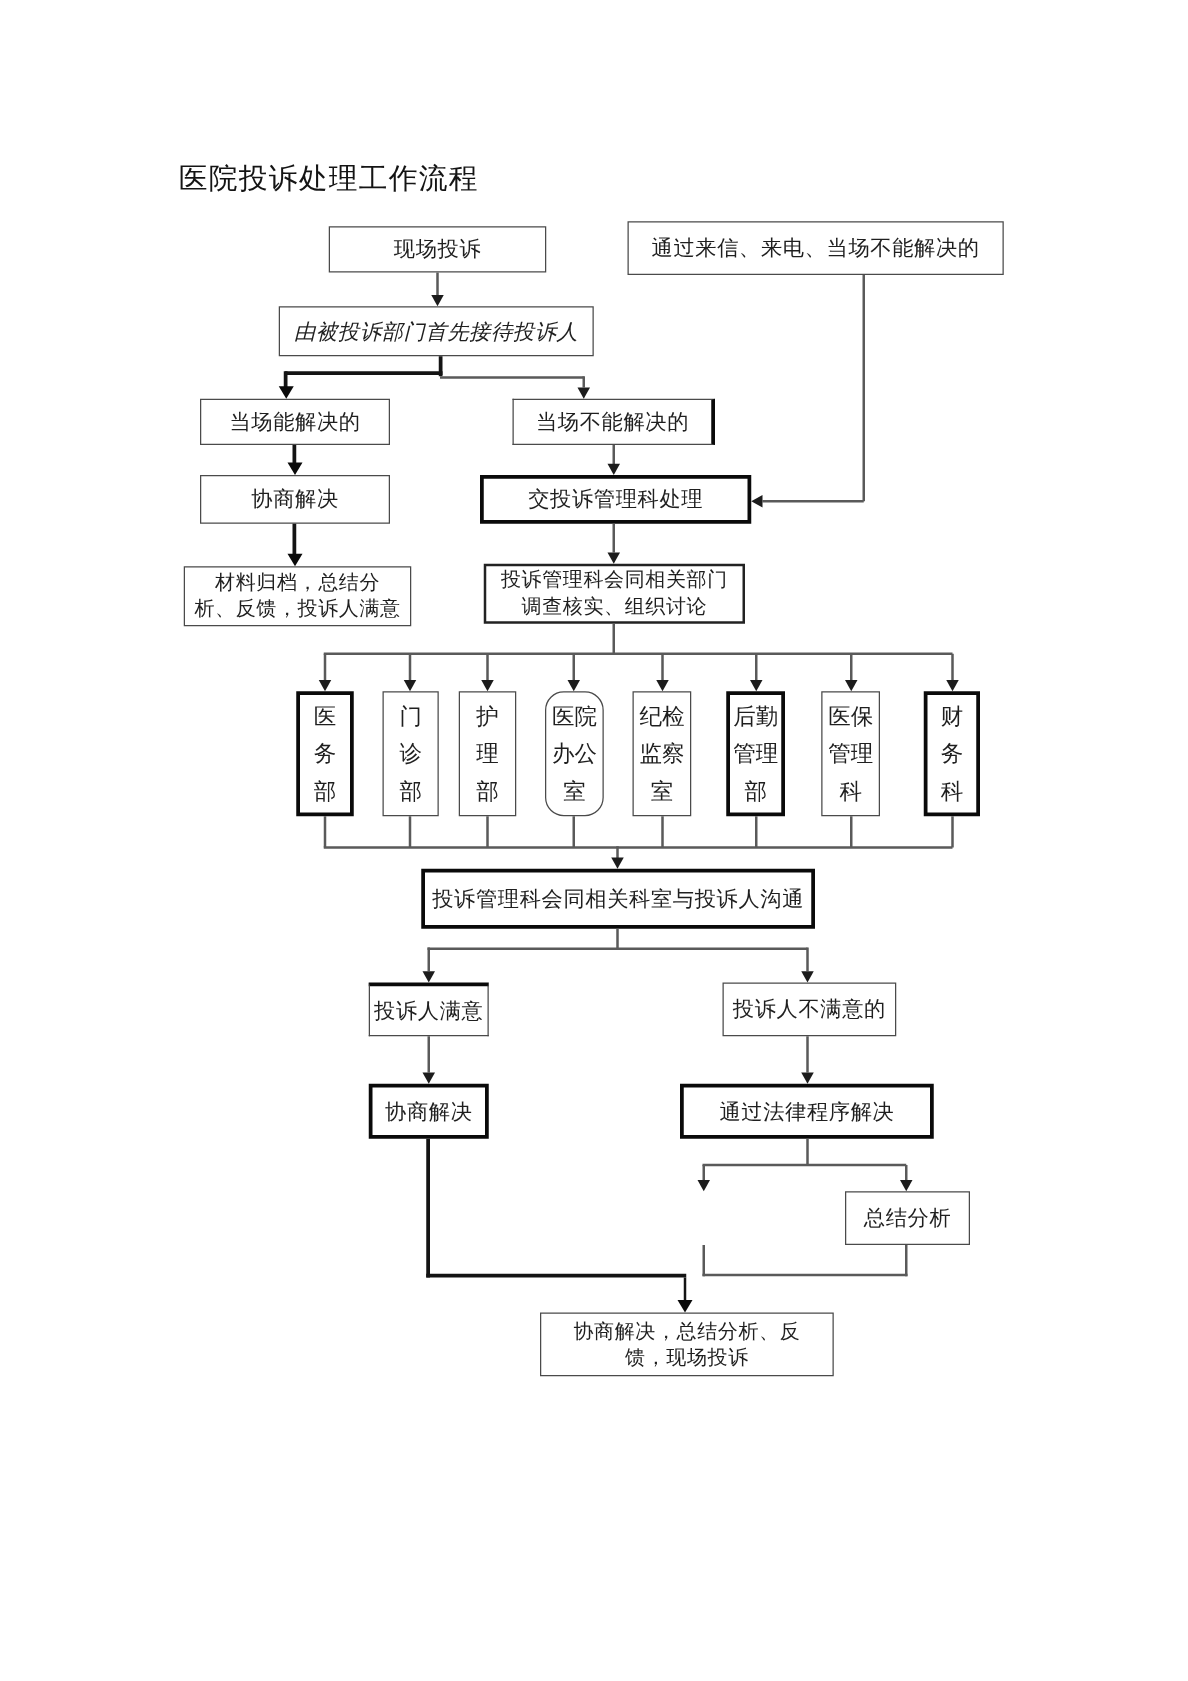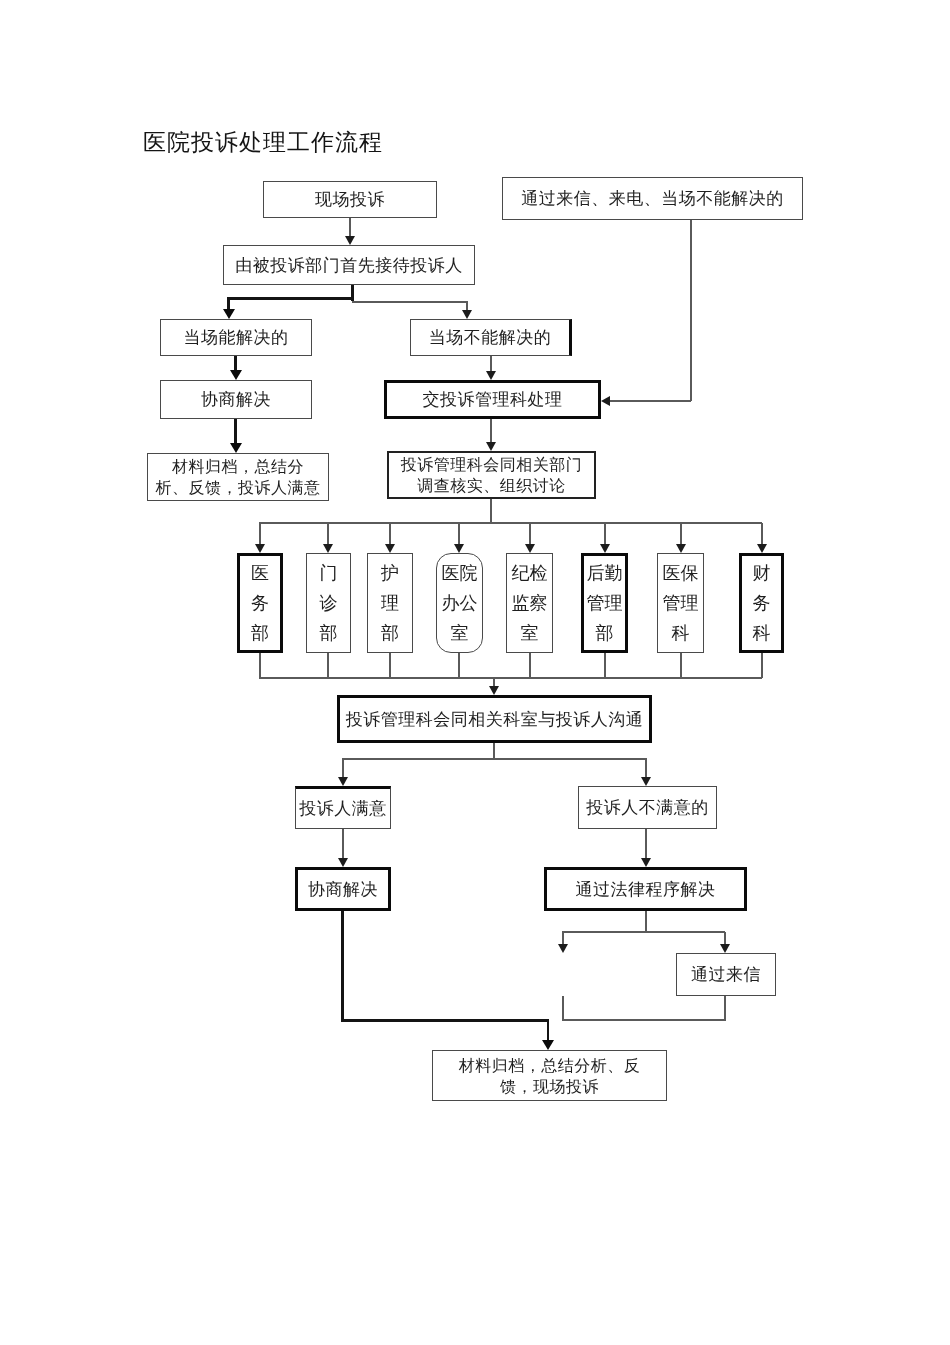--- a/index.html
+++ b/index.html
@@ -25,21 +25,21 @@
 </head>
 <body>
 
 <div id="page">
 
   <div class="title" style="left:143px;top:127px;text-align:center;">医院投诉处理工作流程</div>
 
   <div class="box" style="left:263px;top:181px;width:174px;height:37px;">现场投诉</div>
   <div class="box" style="left:502px;top:177px;width:301px;height:43px;">通过来信、来电、当场不能解决的</div>
 
-  <div class="box" style="left:223px;top:245px;width:252px;height:40px;">由被投诉部门首先接待投诉人</div>
+  <div class="box" style="left:223px;top:245px;width:252px;height:40px;font-style:italic;">由被投诉部门首先接待投诉人</div>
 
   <div class="box" style="left:160px;top:319px;width:152px;height:37px;">当场能解决的</div>
   <div class="box" style="left:410px;top:319px;width:162px;height:37px;border-right:3px solid #0a0a0a;">当场不能解决的</div>
 
   <div class="box" style="left:160px;top:380px;width:152px;height:39px;">协商解决</div>
   <div class="box bold" style="left:384px;top:380px;width:217px;height:39px;">交投诉管理科处理</div>
 
   <div class="box small multiline" style="left:147px;top:453px;width:182px;height:48px;">
       <div>材料归档，总结分</div>
       <div>析、反馈，投诉人满意</div>
@@ -91,24 +91,24 @@
     </div>
 
   <div class="box bold" style="left:337px;top:695px;width:315px;height:48px;">投诉管理科会同相关科室与投诉人沟通</div>
 
   <div class="box" style="left:295px;top:786px;width:96px;height:43px;border-top:3px solid #0a0a0a;">投诉人满意</div>
   <div class="box" style="left:578px;top:786px;width:139px;height:43px;">投诉人不满意的</div>
 
   <div class="box bold" style="left:295px;top:867px;width:96px;height:44px;">协商解决</div>
   <div class="box bold" style="left:544px;top:867px;width:203px;height:44px;">通过法律程序解决</div>
 
-  <div class="box" style="left:676px;top:953px;width:100px;height:43px;">通过来信</div>
+  <div class="box" style="left:676px;top:953px;width:100px;height:43px;">总结分析</div>
 
   <div class="box small multiline" style="left:432px;top:1050px;width:235px;height:51px;">
-      <div>材料归档，总结分析、反</div>
+      <div>协商解决，总结分析、反</div>
       <div>馈，现场投诉</div>
     </div>
 
   <div class="vline" style="left:349px;top:218px;width:2px;height:19px;"></div>
   <div class="ah" style="left:345px;top:236px;"></div>
 
   <div class="vline b" style="left:351px;top:285px;width:2.5px;height:16px;"></div>
   <div class="hline b" style="left:228px;top:297px;width:126px;height:2.5px;"></div>
   <div class="vline b" style="left:227px;top:297px;width:3px;height:13px;"></div>
   <div class="ah b" style="left:223px;top:309px;"></div>

